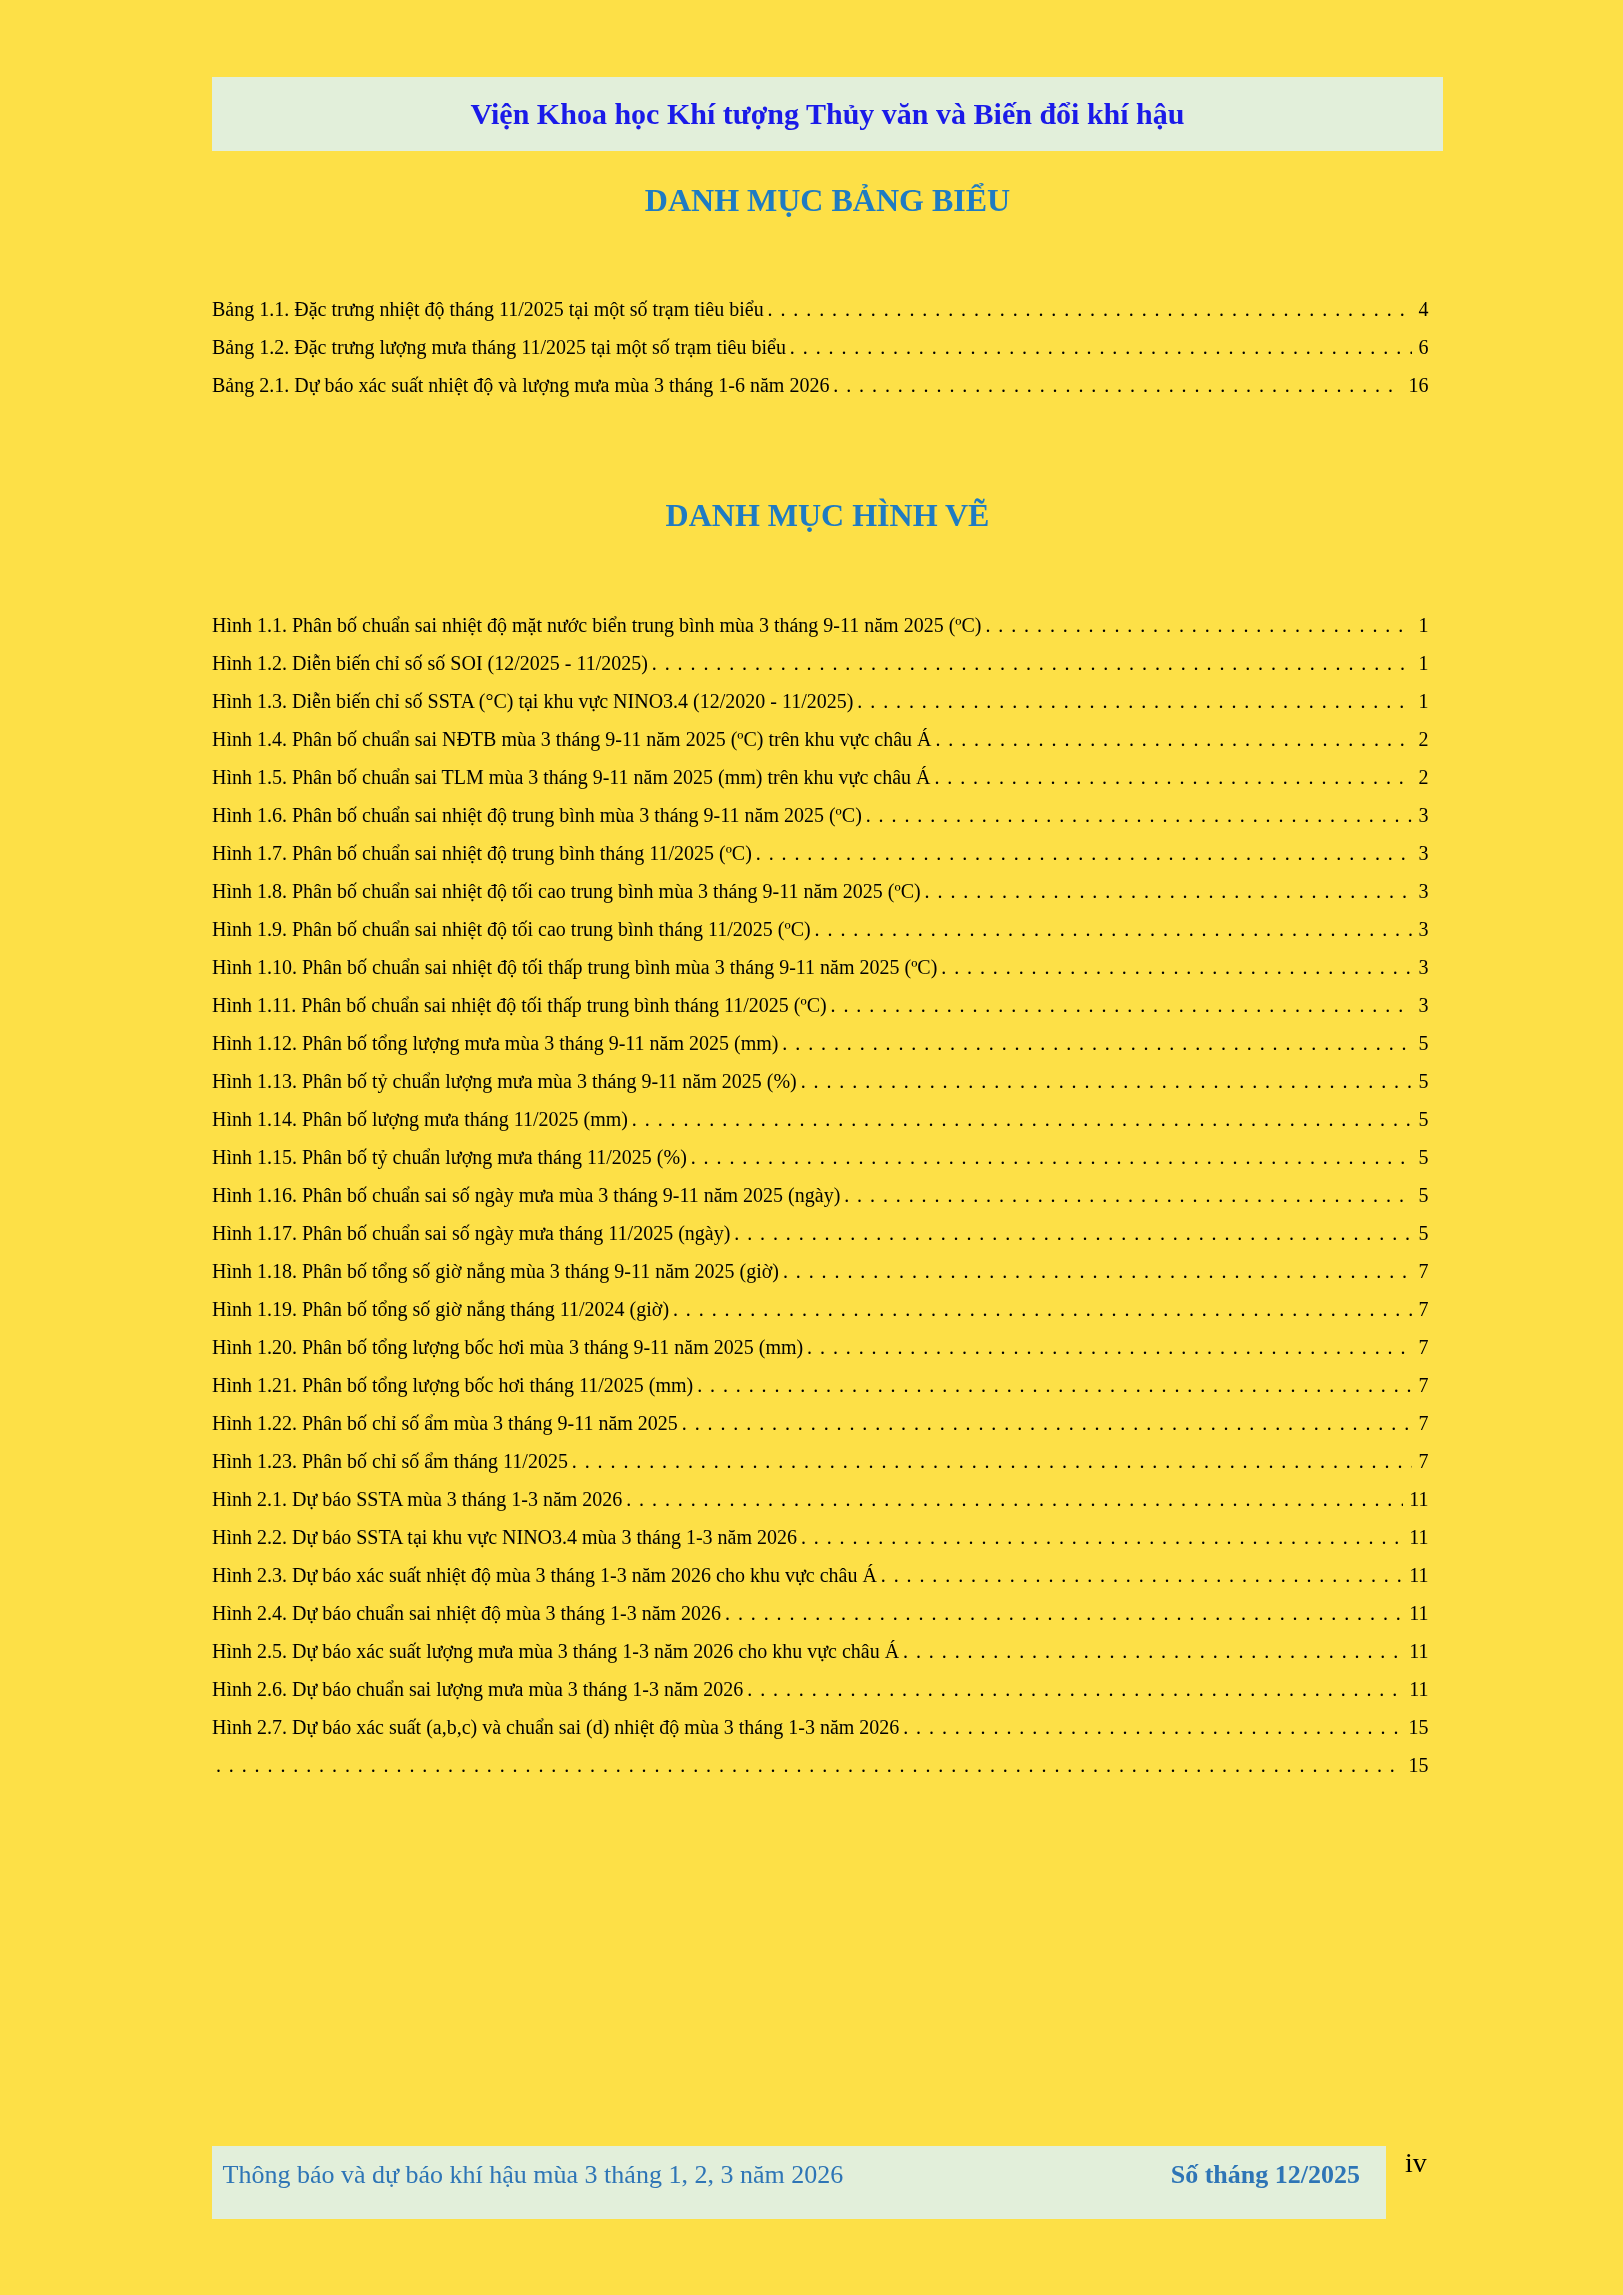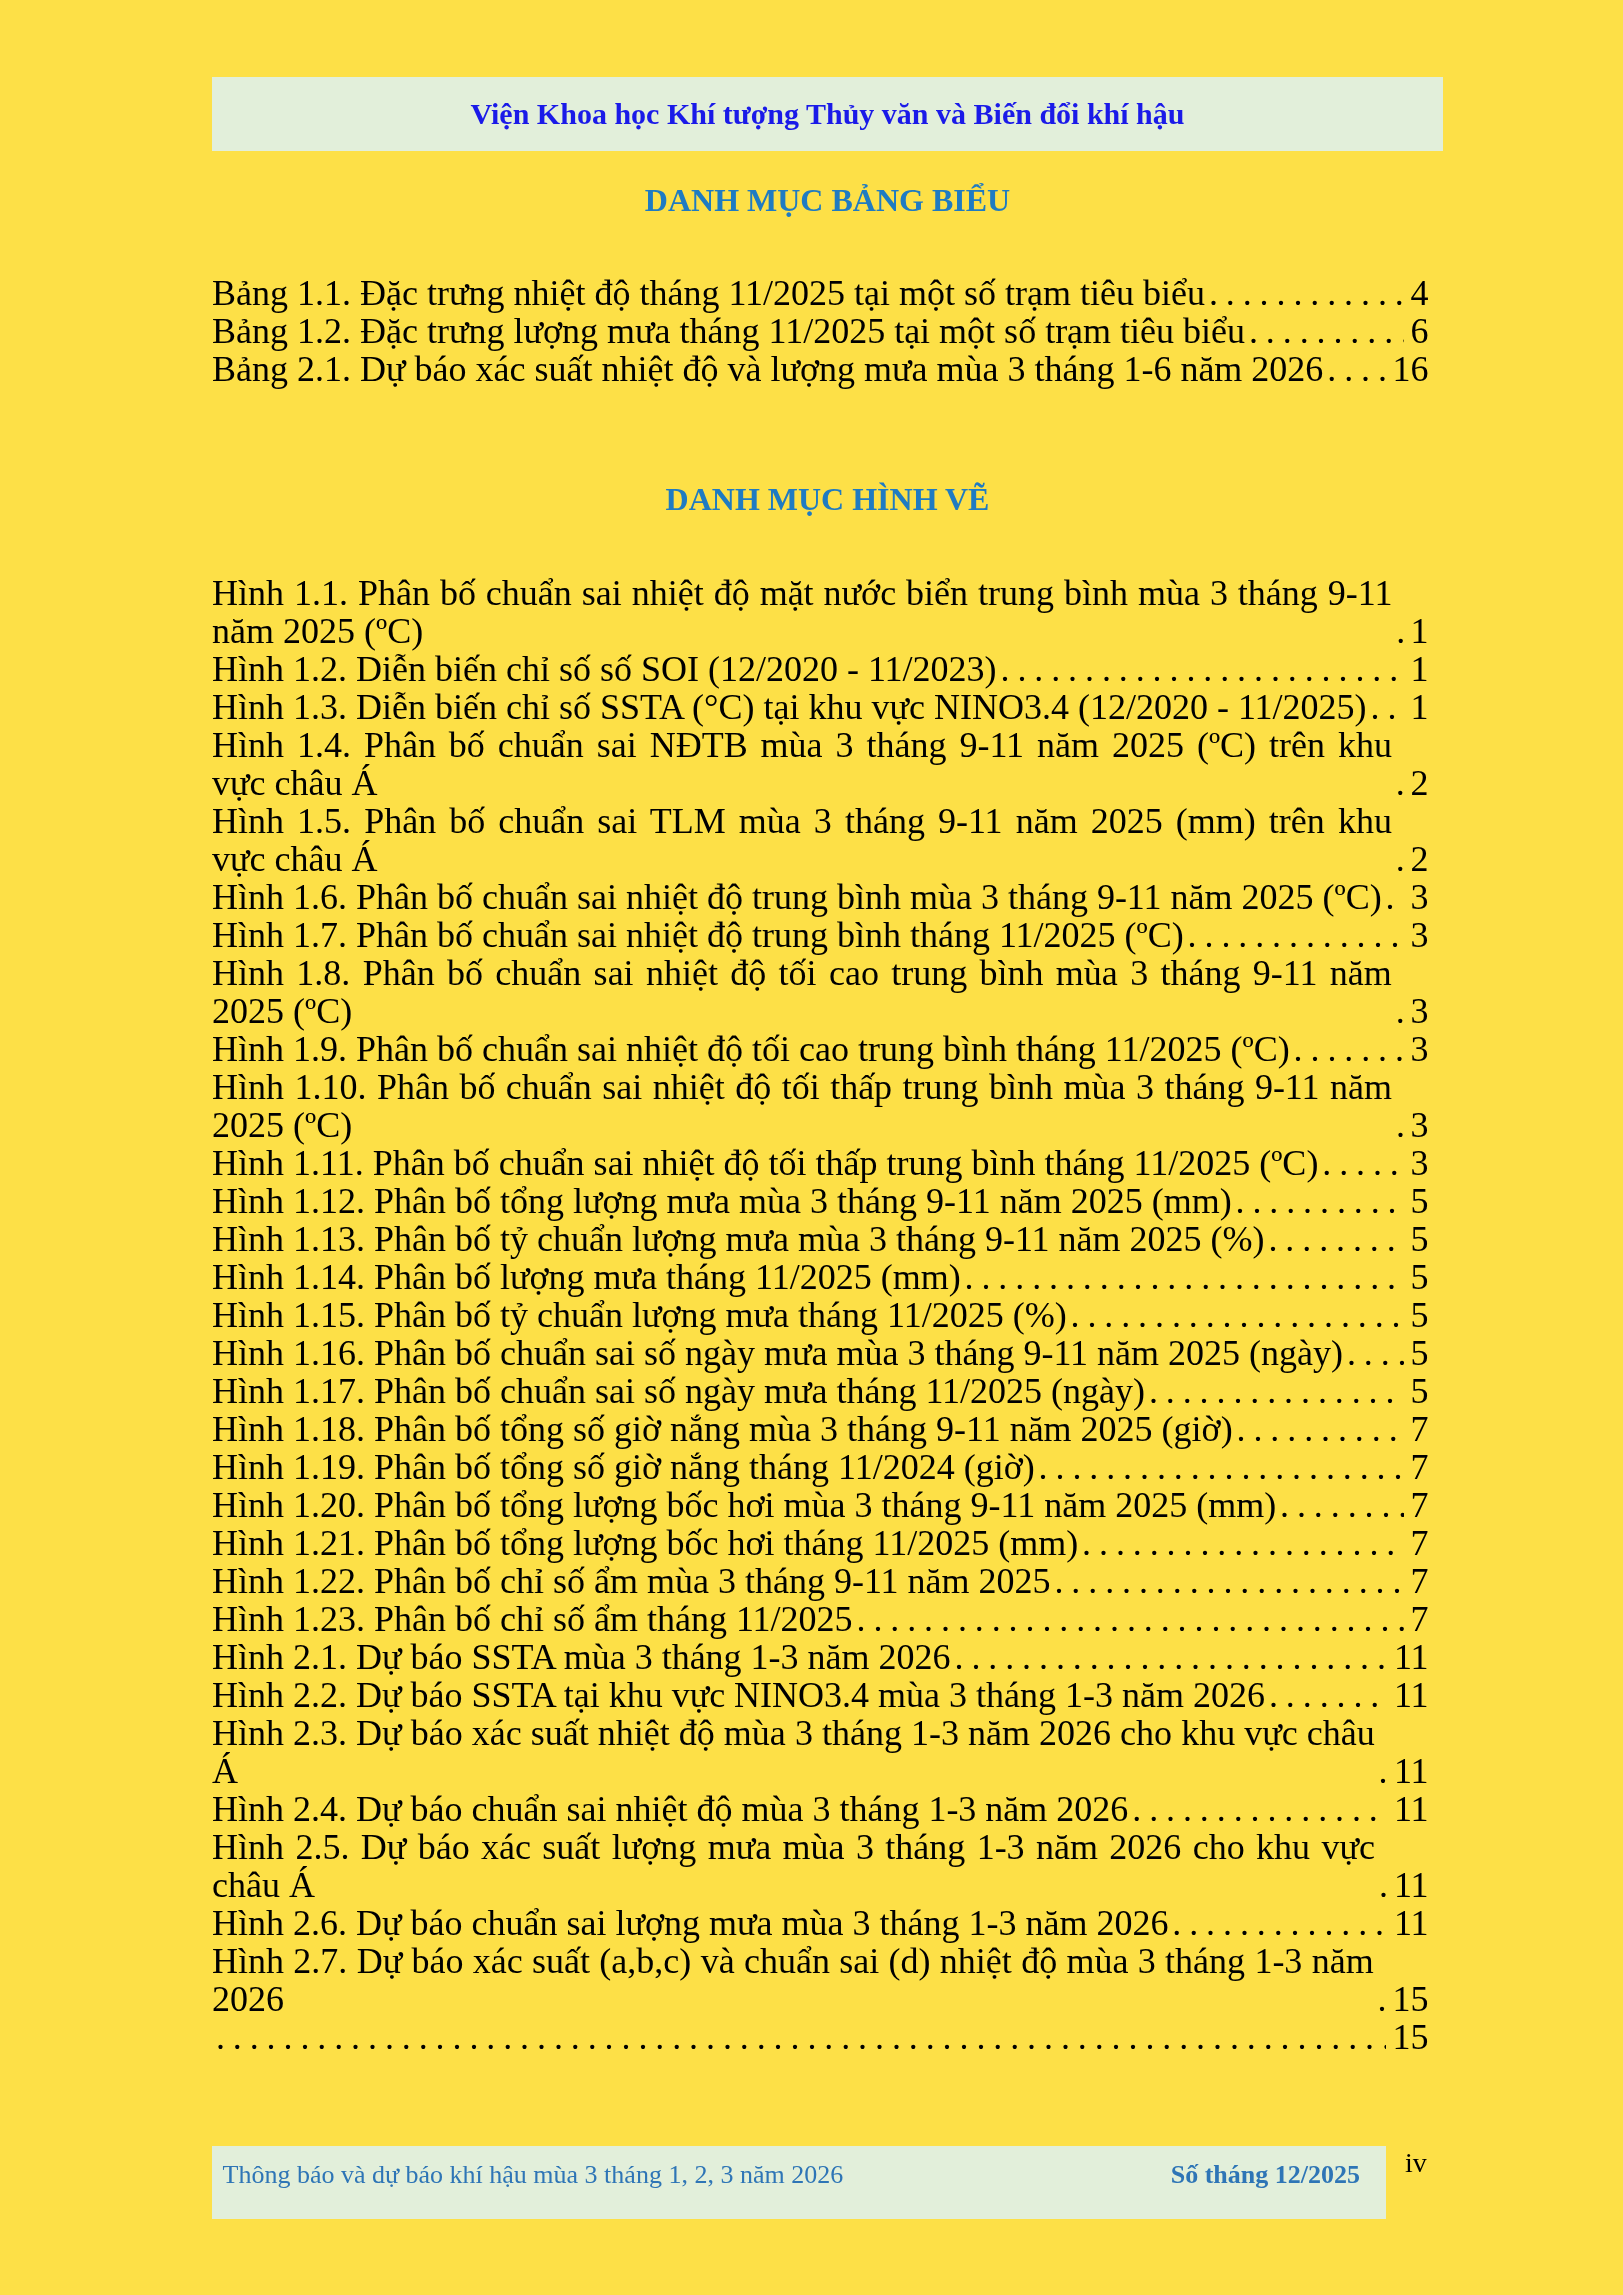--- a/index.html
+++ b/index.html
@@ -39,23 +39,23 @@
   .section-title{
     text-align:center;
     font-size:32px;
     font-weight:bold;
     color:var(--section-title);
     line-height:1.2;
   }
   .tables-title{margin-top:30px;}
   .figures-title{margin-top:92px;}
   .toc{
-    margin-top:55px;
+    margin-top:71px;
     padding-right:14.4px;
-    font-size:36px;
+    font-size:20px;
     line-height:38px;
   }
   .toc-entry{
     display:flex;
     align-items:flex-end;
   }
   .toc-text{
     flex:0 1 auto;
     min-width:0;
     text-align:justify;
@@ -135,21 +135,21 @@
 
     <div class="toc">
 
         <div class="toc-entry">
           <span class="toc-text">Hình 1.1. Phân bố chuẩn sai nhiệt độ mặt nước biển trung bình mùa 3 tháng 9-11 năm 2025 (ºC)</span>
           <span class="toc-dots"></span>
           <span class="toc-page">1</span>
         </div>
 
         <div class="toc-entry">
-          <span class="toc-text">Hình 1.2. Diễn biến chỉ số số SOI (12/2020 - 11/2023)</span>
+          <span class="toc-text">Hình 1.2. Diễn biến chỉ số số SOI (12/2025 - 11/2025)</span>
           <span class="toc-dots"></span>
           <span class="toc-page">1</span>
         </div>
 
         <div class="toc-entry">
           <span class="toc-text">Hình 1.3. Diễn biến chỉ số SSTA (°C) tại khu vực NINO3.4 (12/2020 - 11/2025)</span>
           <span class="toc-dots"></span>
           <span class="toc-page">1</span>
         </div>
 

